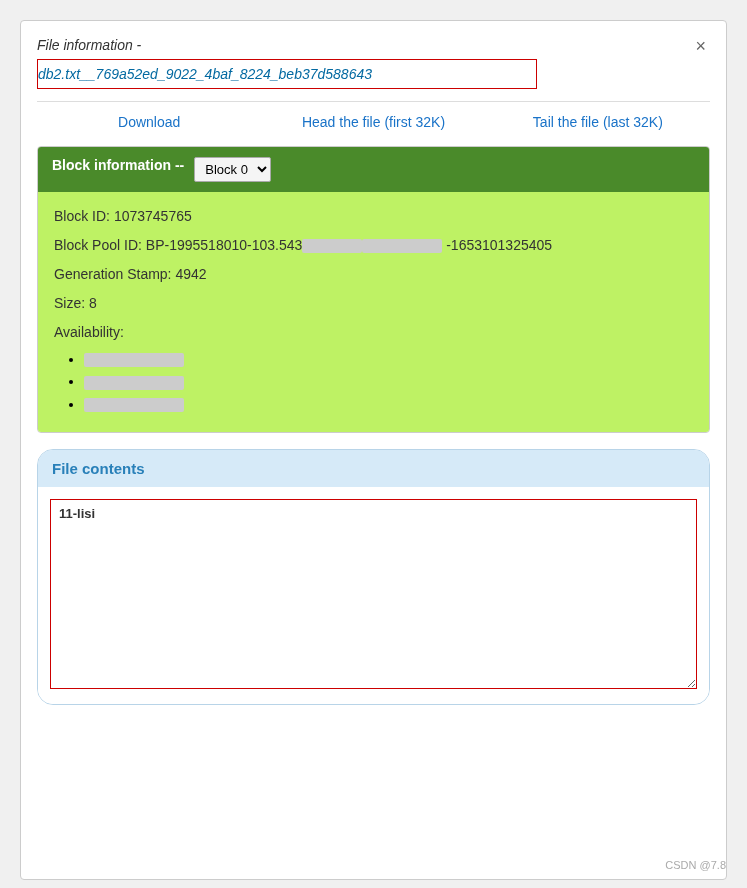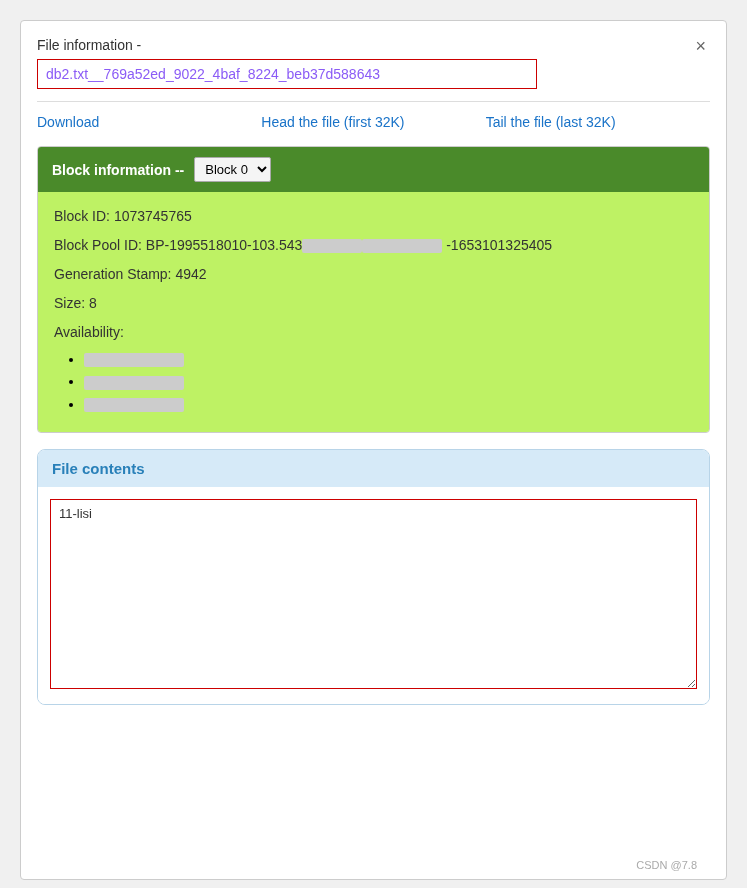--- a/index.html
+++ b/index.html
@@ -31,34 +31,35 @@
 
     .dialog-header {
       display: flex;
       justify-content: space-between;
       align-items: flex-start;
       margin-bottom: 10px;
     }
 
     .dialog-title-section {
       flex: 1;
+      font-style: italic;
     }
 
     .dialog-title {
       font-size: 14px;
       font-weight: normal;
       color: #333;
       margin-bottom: 6px;
     }
 
     .filename-box {
       border: 1px solid #cc0000;
-      padding: 6px 8px;
-      font-size: 14px;
-      color: #8b5cf6;
+      padding: 6px 0;
+      font-size: 14px;
+      color: #0369a1;
       display: inline-block;
       min-width: 500px;
     }
 
     .close-btn {
       background: none;
       border: none;
       font-size: 18px;
       cursor: pointer;
       color: #666;
@@ -77,35 +78,35 @@
       gap: 0;
       margin-bottom: 16px;
     }
 
     .action-link {
       color: #1a73c8;
       text-decoration: none;
       font-size: 14px;
       cursor: pointer;
       flex: 1;
-      text-align: left;
+      text-align: center;
     }
 
     .block-info-section {
       border: 1px solid #cccccc;
       border-radius: 4px;
       margin-bottom: 16px;
       overflow: hidden;
     }
 
     .block-info-header {
       background: #4a8a2a;
       padding: 10px 14px;
       display: flex;
-      align-items: center;
+      align-items: flex-start;
       gap: 10px;
     }
 
     .block-info-header-label {
       color: #ffffff;
       font-weight: bold;
       font-size: 14px;
     }
 
     .block-select {
@@ -167,21 +168,21 @@
       display: inline-block;
       width: 60px;
       height: 14px;
       background: #cccccc;
       border-radius: 2px;
       vertical-align: middle;
     }
 
     .file-contents-section {
       border: 1px solid #b8d4e8;
-      border-radius: 8px;
+      border-radius: 16px;
       overflow: hidden;
     }
 
     .file-contents-header {
       background: #d6eaf8;
       padding: 10px 14px;
     }
 
     .file-contents-title {
       color: #2980b9;
@@ -198,26 +199,27 @@
     .file-content-textarea {
       width: 100%;
       min-height: 190px;
       border: 1px solid #cc0000;
       resize: vertical;
       font-size: 13px;
       padding: 6px 8px;
       color: #333;
       font-family: Arial, sans-serif;
       outline: none;
+      font-weight: bold;
     }
 
     .watermark {
       position: absolute;
       bottom: 8px;
-      right: 29px;
+      right: 0;
       font-size: 11px;
       color: #aaaaaa;
     }
   </style>
 </head>
 <body>
 
 <div class="dialog">
 
   <div class="dialog-header">

